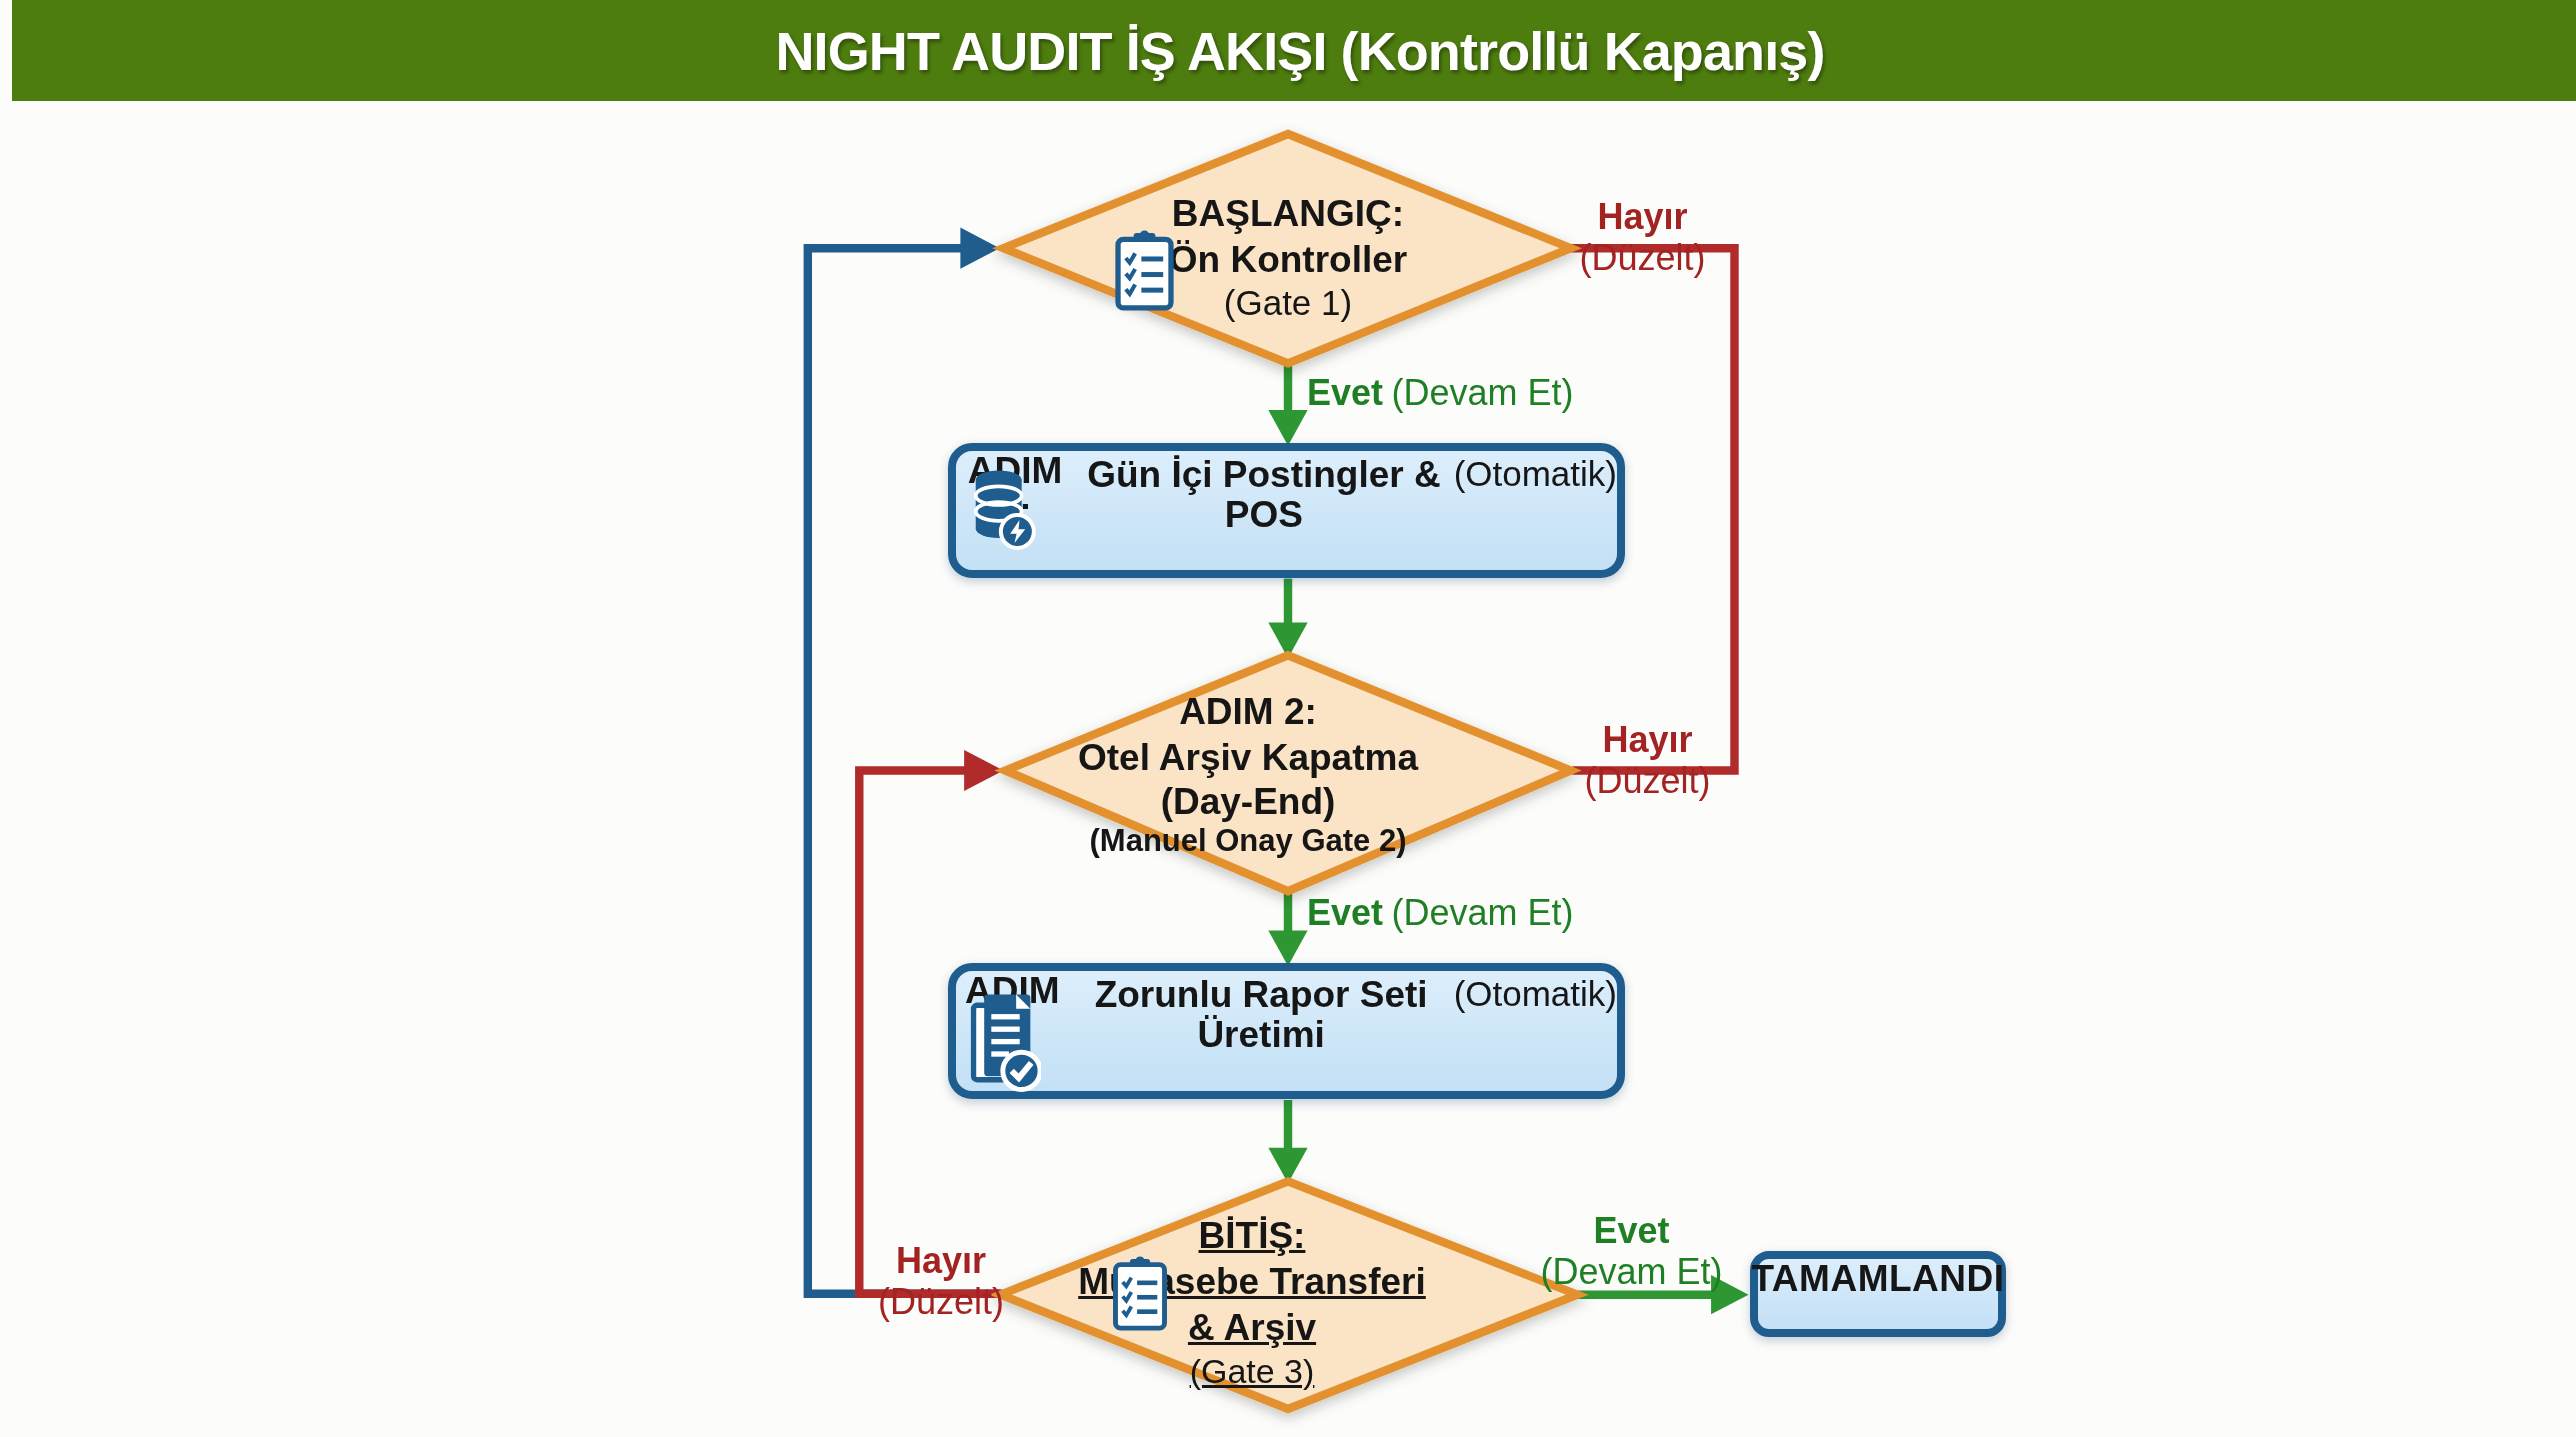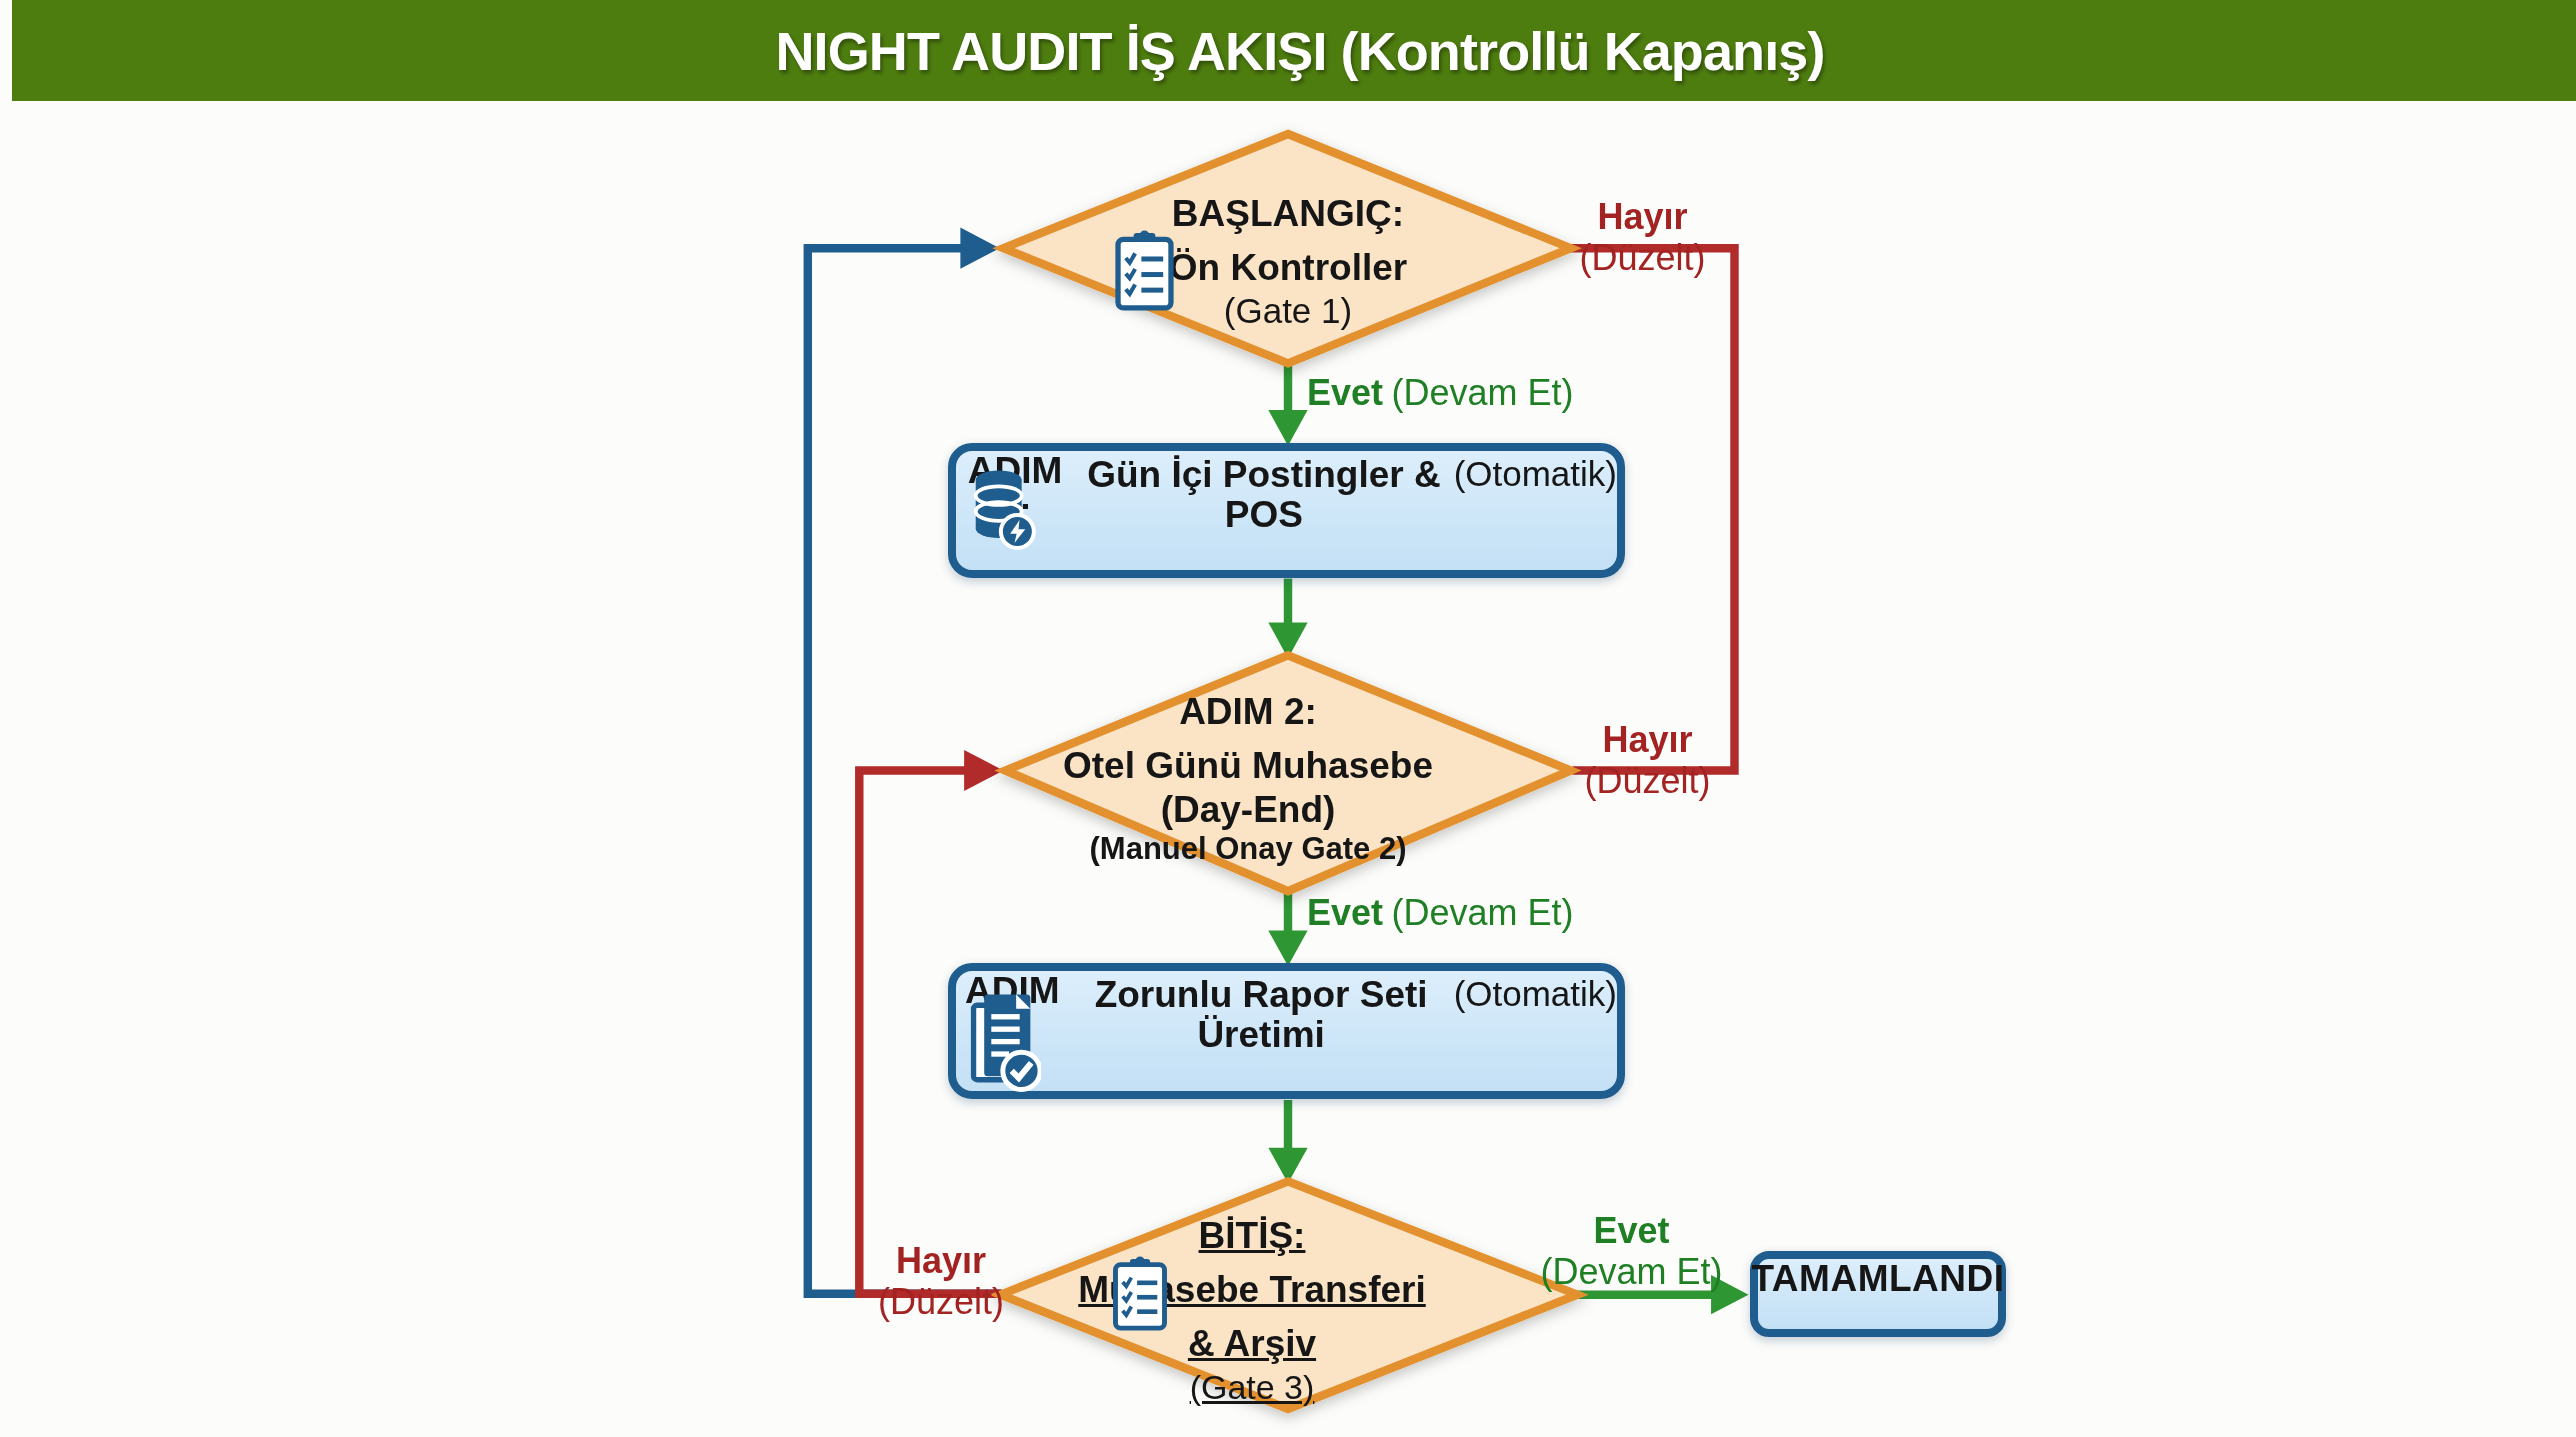--- a/index.html
+++ b/index.html
@@ -26,21 +26,21 @@
     box-shadow:0 3.7px 9.4px rgba(30,70,110,0.25);
     display:flex;align-items:flex-start;justify-content:center;
     text-align:center;line-height:1.08;
   }
   .pbox .t1{font-size:37px;font-weight:bold;}
   .pbox .t2{font-size:37px;font-weight:bold;margin-top:3.7px;}
   .pbox .t3{font-size:35px;margin-top:3.7px;}
   
   .dtext{position:absolute;text-align:center;line-height:1.0;}
   .dtext .t1{font-size:37px;font-weight:bold;}
-  .dtext .t2{font-size:37px;font-weight:bold;margin-top:17px;}
+  .dtext .t2{font-size:37px;font-weight:bold;margin-top:9px;}
   .dtext .t3{font-size:35px;margin-top:6.6px;}
   .dtext .t3b{font-size:37px;font-weight:bold;margin-top:6.6px;}
   .dtext .t4{font-size:31px;font-weight:bold;margin-top:5.6px;}
   .dtext .t4n{font-size:34px;margin-top:7.5px;}
   
   .lbl-yes{position:absolute;color:#1f7f24;font-size:36px;white-space:nowrap;}
   .lbl-yes b{font-weight:bold;}
   .lbl-yes .rest{margin-left:8.4px;font-weight:normal;}
   .lbl-yes-stack{position:absolute;color:#1f7f24;text-align:center;line-height:1.0;}
   .lbl-yes-stack .b{font-size:36px;font-weight:bold;}
@@ -134,21 +134,21 @@
     <rect x="4" y="9" width="32" height="34" fill="#1e5d8d"></rect>
     <ellipse cx="20" cy="43" rx="16" ry="6.5" fill="#1e5d8d"></ellipse>
     <ellipse cx="20" cy="20" rx="16" ry="6.5" fill="none" stroke="#ffffff" stroke-width="2.6"></ellipse>
     <ellipse cx="20" cy="31" rx="16" ry="6.5" fill="none" stroke="#ffffff" stroke-width="2.6"></ellipse>
     <circle cx="33" cy="45" r="11.5" fill="#1e5d8d" stroke="#ffffff" stroke-width="2.8"></circle>
     <polygon points="34.5,37 28,46.5 32.5,46.5 31,53 38.5,43.5 33.8,43.5" fill="#ffffff"></polygon>
   </svg>
 
   <div class="dtext" style="left:986px;top:693px;width:524px;">
     <div class="t1">ADIM 2:</div>
-    <div class="t2">Otel Günü Muhasebe</div>
+    <div class="t2">Otel Arşiv Kapatma</div>
     <div class="t3b">(Day-End)</div>
     <div class="t4">(Manuel Onay Gate 2)</div>
   </div>
 
   <div class="pbox" style="left:948px;top:963px;width:661px;height:120px;">
     <div class="t1">ADIM 3:</div>
     <div class="t2">Zorunlu Rapor Seti Üretimi</div>
     <div class="t3">(Otomatik)</div>
   </div>
   <svg class="icon" style="left:970px;top:988px;" width="71" height="109" viewBox="0 0 40 58">

